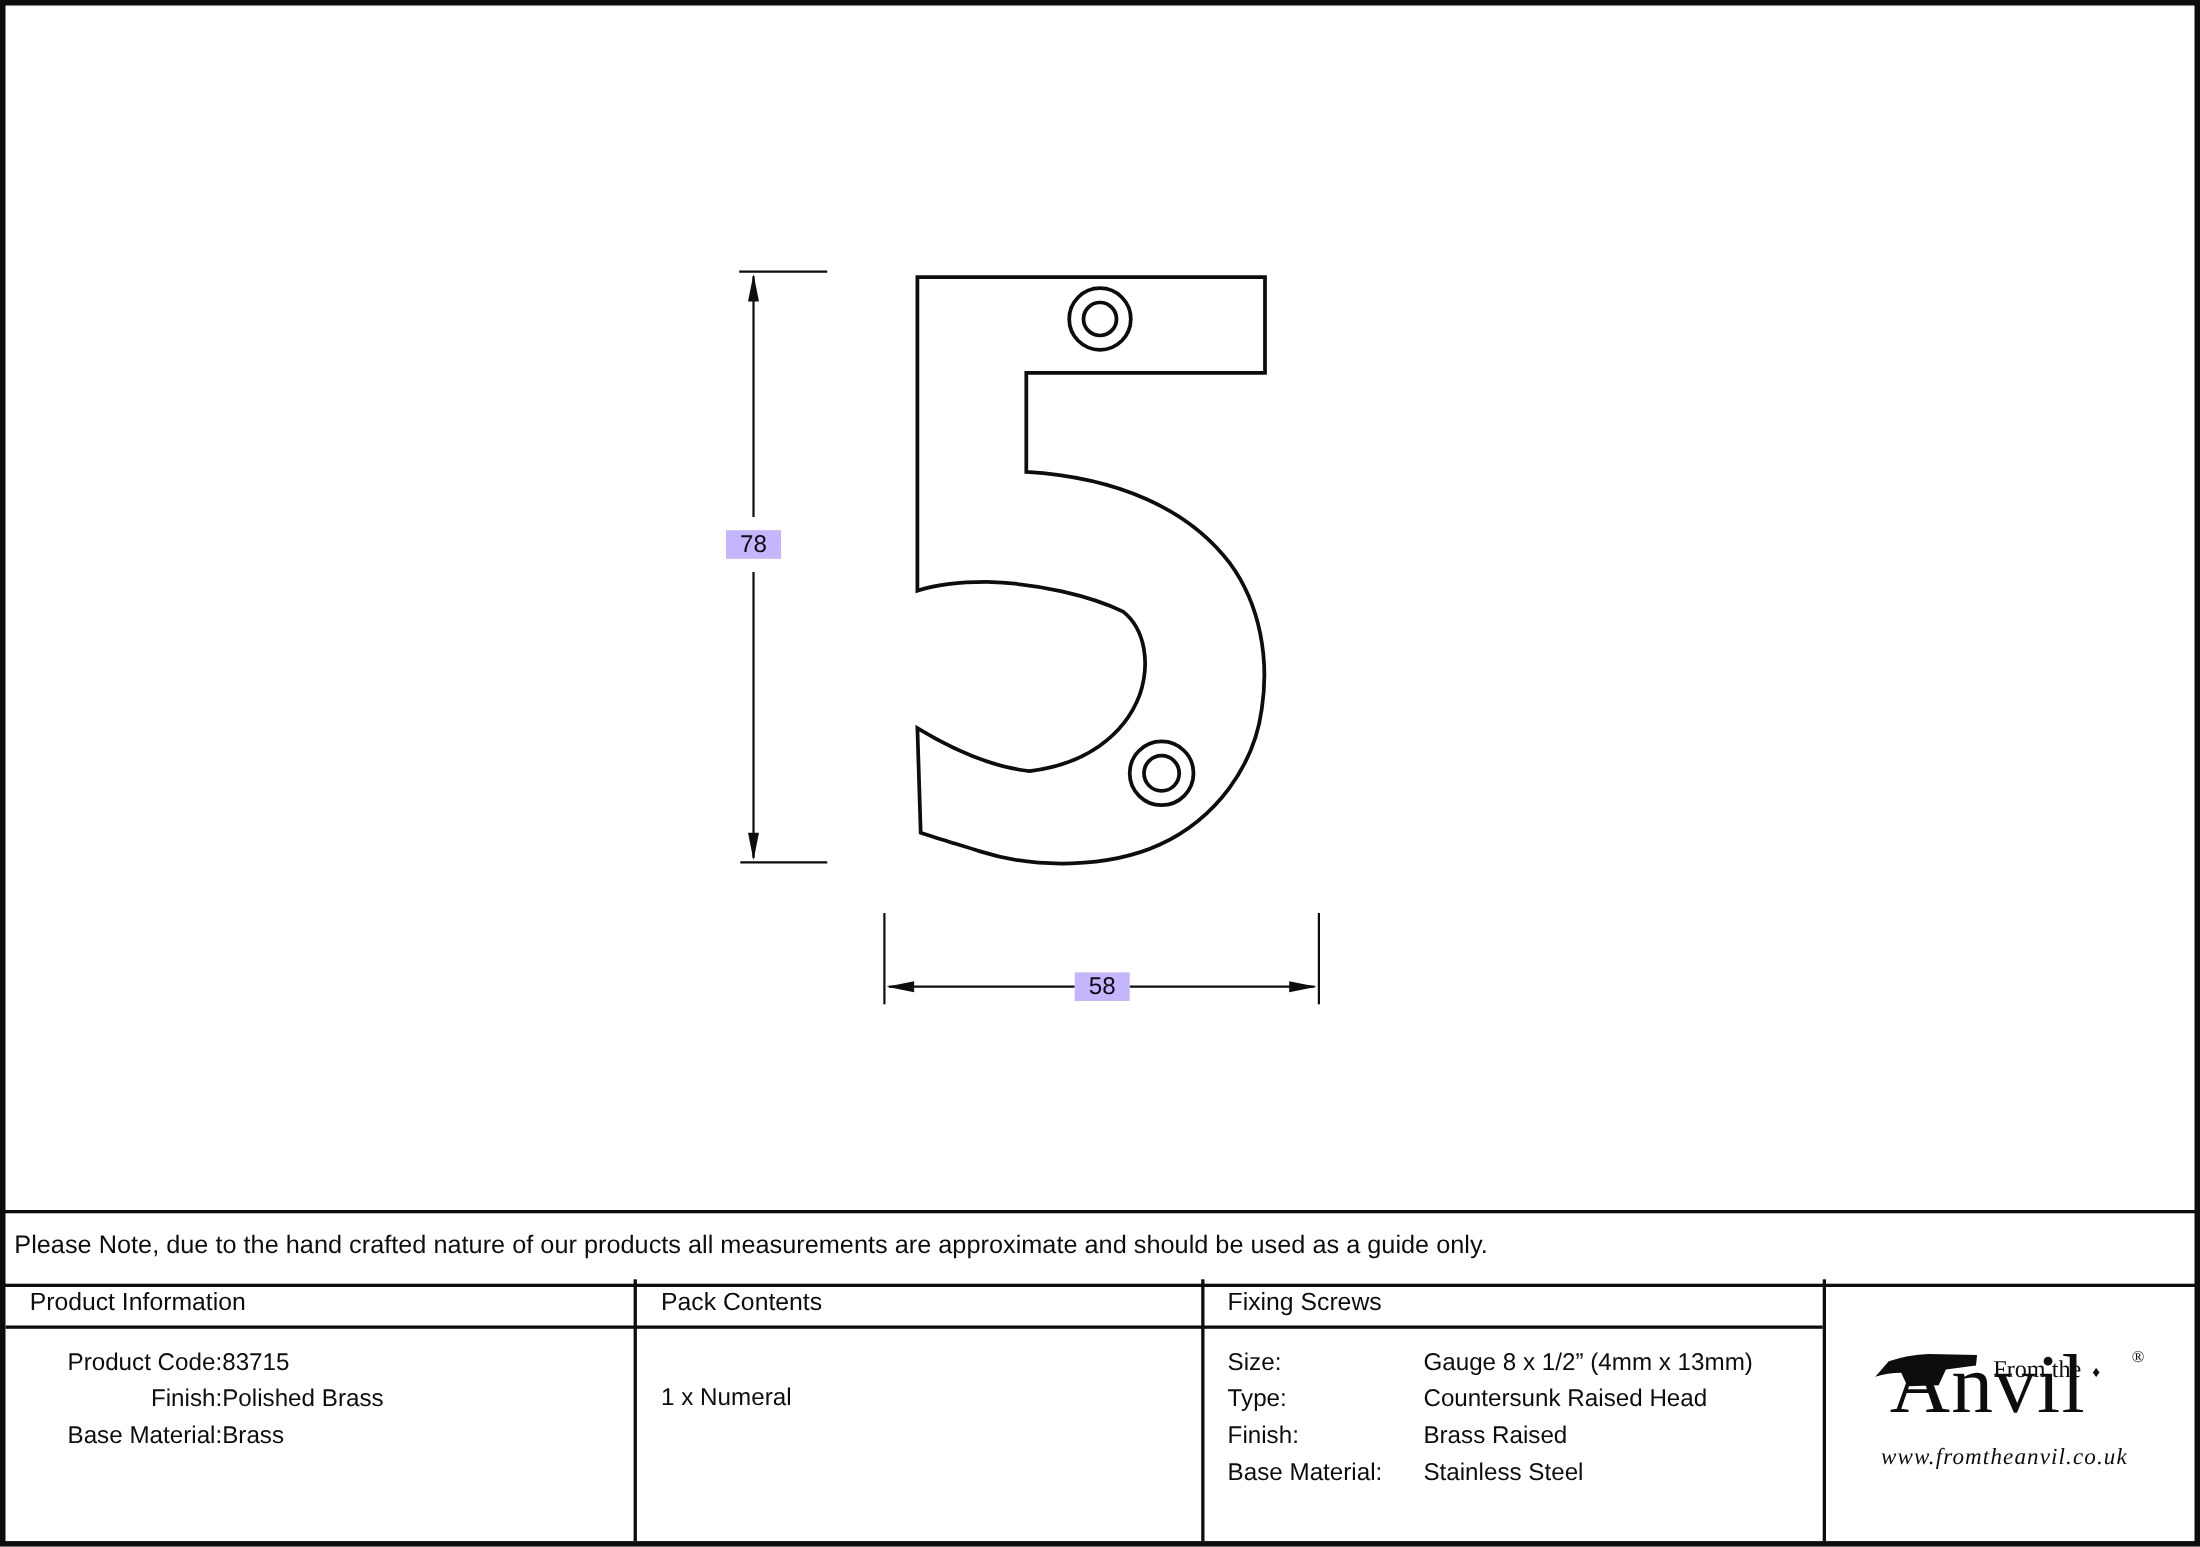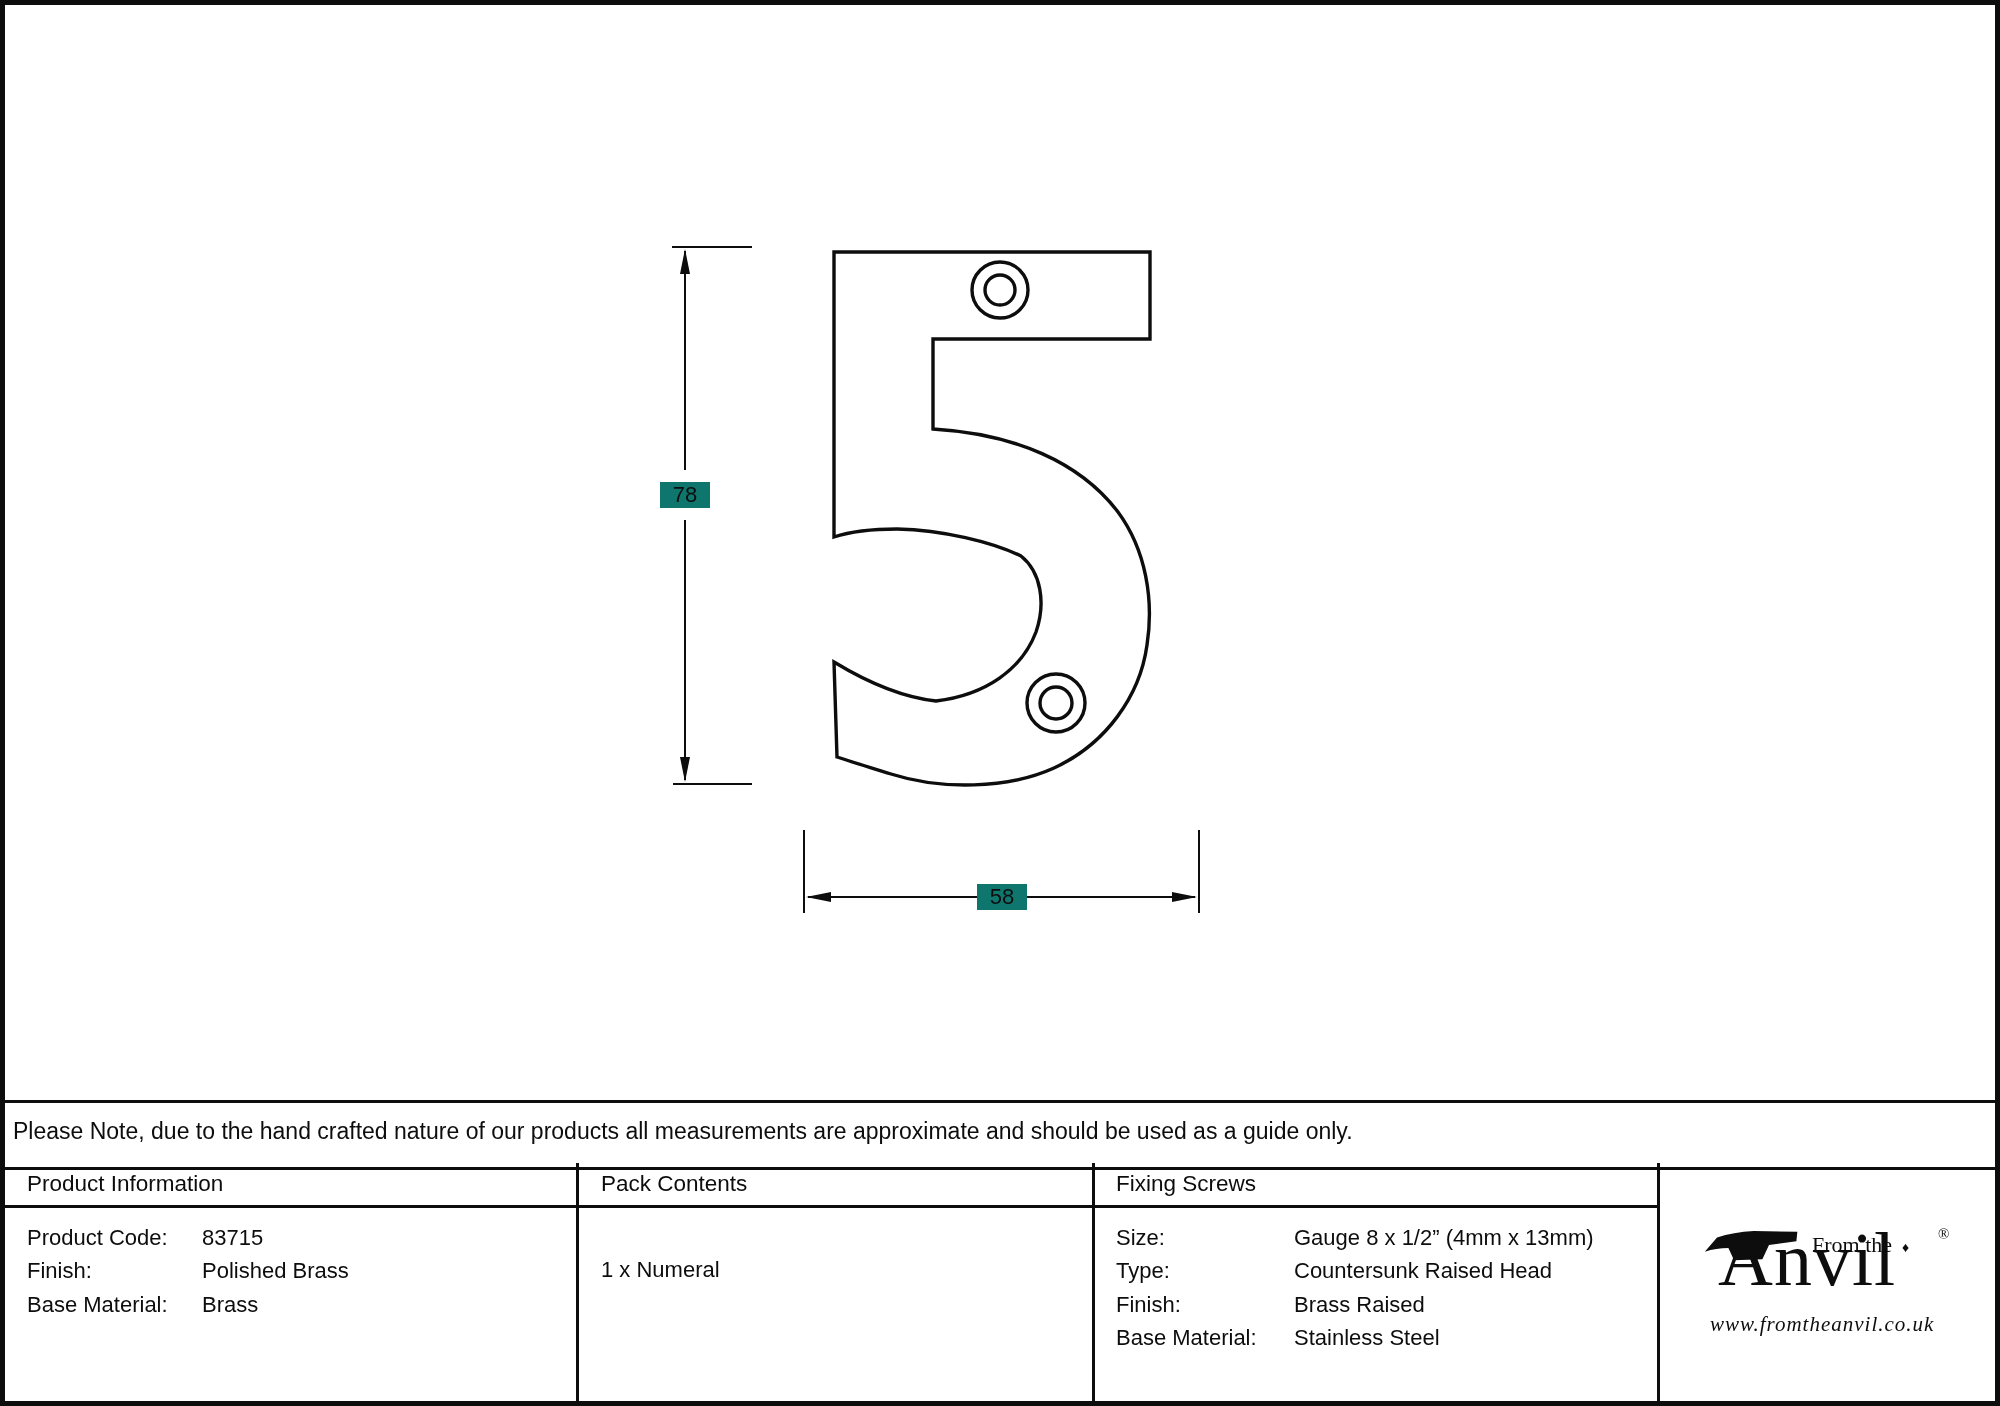--- a/index.html
+++ b/index.html
@@ -3,37 +3,37 @@
 <meta charset="utf-8">
 <style>
   * { margin:0; padding:0; box-sizing:border-box; }
   html,body { width:2000px; height:1406px; background:#fff; }
   body { position:relative; font-family:"Liberation Sans", sans-serif; color:#0d0d0d; overflow:hidden; }
 
   .page-frame { position:absolute; inset:0; border:5px solid #0d0d0d; pointer-events:none; }
 
   
   .drawing-svg { position:absolute; left:650px; top:230px; width:570px; height:700px; }
-  .dim-label { position:absolute; font-size:22px; line-height:26px; text-align:center; width:50px; background:#0f766e; }
+  .dim-label { position:absolute; font-size:22px; line-height:26px; text-align:center; width:50px; background:#c4b5fd; }
   #dim-height { left:660px; top:482px; }
   #dim-width  { left:977px; top:884px; }
 
   
   .disclaimer { position:absolute; left:0; top:1100px; width:2000px; height:70px;
                 border-top:3px solid #0d0d0d; border-bottom:3px solid #0d0d0d;
                 line-height:57px; padding-left:13px; font-size:23px; }
 
   
   .vline { position:absolute; top:1163px; height:238px; width:3px; background:#0d0d0d; }
   #vline-1 { left:576px; } #vline-2 { left:1092px; } #vline-3 { left:1657px; }
   .header-underline { position:absolute; top:1205px; left:5px; width:1652px; height:3px; background:#0d0d0d; }
   .col-header { position:absolute; top:1163px; height:42px; line-height:42px; font-size:22.5px; }
   #hdr-1 { left:27px; } #hdr-2 { left:601px; } #hdr-3 { left:1116px; }
   .col-body { position:absolute; top:1221px; font-size:22px; }
-  #body-1 { left:27px; width:540px; }
+  #body-1 { left:27px; width:540px;text-align:right; }
   #body-2 { left:601px; width:480px; }
   #body-3 { left:1116px; width:530px; }
   .spec-row { display:flex; line-height:33.4px; }
   #body-1 .spec-label { width:175px; }
   #body-3 .spec-label { width:178px; }
   .pack-item { line-height:33.4px;margin-top:32px; }
 
   
   .logo-box { position:absolute; left:1690px; top:1225px; width:300px; height:120px; }
   .logo-anvil-word { position:absolute; left:28px; top:-4px; font-family:"Liberation Serif", serif;

